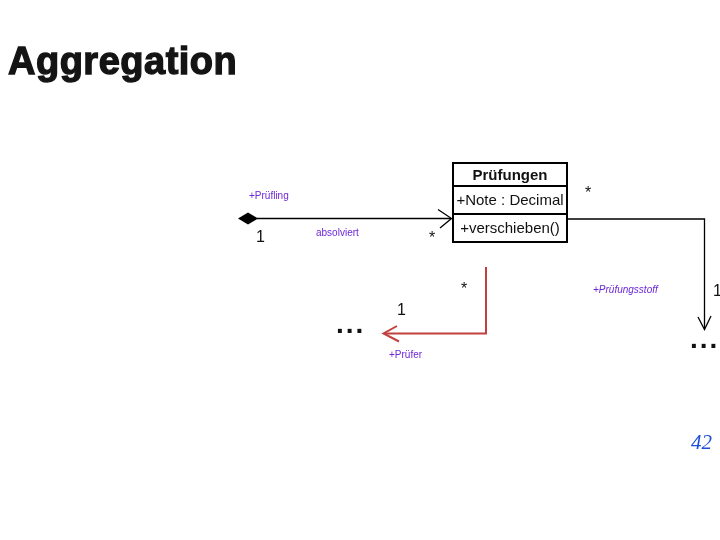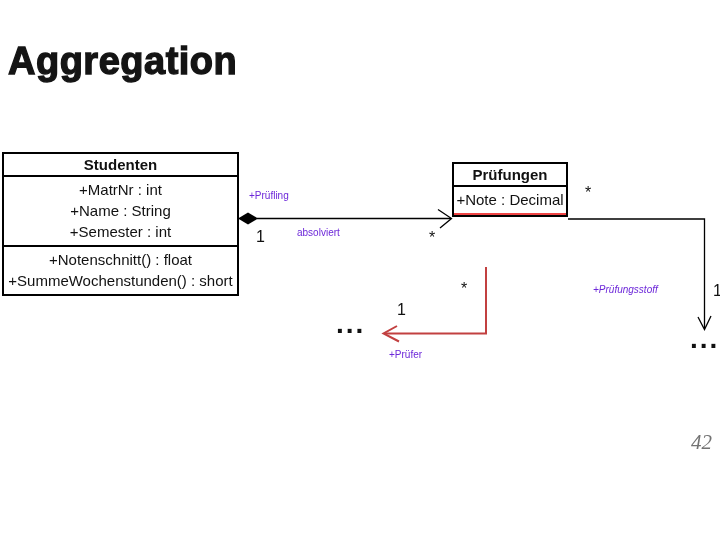--- a/index.html
+++ b/index.html
@@ -10,21 +10,21 @@
   .slide-title{
     position:absolute;left:8px;top:40px;font-size:38px;font-weight:bold;
     letter-spacing:.5px;color:#141414;-webkit-text-stroke:1.3px #141414;
   }
   .uml-class{
     position:absolute;background:#fff;border:2px solid #000;
     font-size:15px;line-height:20px;text-align:center;
   }
   .uml-class .cls-name{font-weight:bold;padding:1px 2px;border-bottom:2px solid #000;line-height:19px;}
   .uml-class .cls-attrs{padding:2px 0 3px 0;border-bottom:2px solid #000;}
-  .uml-class .cls-attrs.gray-sep{border-bottom:2px solid #ef4444;}
+  .uml-class .cls-attrs.gray-sep{border-bottom:2px solid #000000;}
   .uml-class .cls-methods{padding:2px 0 3px 0;}
   .uml-class .member{white-space:nowrap;line-height:21px;}
   #box-studenten{left:2px;top:152px;width:233px;}
   #box-pruefungen{left:452px;top:162px;width:112px;}
   .lbl{position:absolute;font-size:10px;white-space:nowrap;color:#6d28d9;}
   .mult{position:absolute;font-size:16px;color:#111;}
   .ellipsis{
     position:absolute;font-size:28px;font-weight:bold;letter-spacing:2px;color:#111;line-height:28px;
   }
   #svg-layer{position:absolute;left:0;top:0;pointer-events:none;}
@@ -33,63 +33,54 @@
     font-style:italic;font-size:21px;
   }
 </style>
 </head>
 <body>
 
 <div id="slide">
 
   <div class="slide-title">Aggregation</div>
 
-  <div class="uml-class" id="box-studenten">
-    <div class="cls-name">Studenten</div>
-    <div class="cls-attrs">
-      <div class="member">+MatrNr : int</div>
-      <div class="member">+Name : String</div>
-      <div class="member">+Semester : int</div>
-    </div>
-    <div class="cls-methods">
-      <div class="member">+Notenschnitt() : float</div>
-      <div class="member">+SummeWochenstunden() : short</div>
-    </div>
-  </div>
 
   <div class="uml-class" id="box-pruefungen">
     <div class="cls-name">Prüfungen</div>
     <div class="cls-attrs gray-sep">
       <div class="member">+Note : Decimal</div>
+    </div>
+    <div class="cls-methods">
+      <div class="member">+verschieben()</div>
     </div>
   </div>
 
   <svg id="svg-layer" width="720" height="540" viewBox="0 0 720 540">
 
     <polygon points="238,218.5 248,212.5 258,218.5 248,224.5" fill="#000"></polygon>
     <line x1="257" y1="218.5" x2="451" y2="218.5" stroke="#000" stroke-width="1.3"></line>
     <polyline points="438,209.5 451.5,218.5 440,228" fill="none" stroke="#000" stroke-width="1.3"></polyline>
 
     <polyline points="568,219 704.5,219 704.5,328" fill="none" stroke="#000" stroke-width="1.3"></polyline>
     <polyline points="698,317 704.5,329.5 711,316" fill="none" stroke="#000" stroke-width="1.3"></polyline>
 
     <polyline points="486,267 486,333.5 384,333.5" fill="none" stroke="#c24040" stroke-width="2"></polyline>
     <polyline points="397,326 383.5,333.5 399,341.5" fill="none" stroke="#c24040" stroke-width="2"></polyline>
   </svg>
 
   <div class="lbl" style="left:249px;top:190px;">+Prüfling</div>
   <div class="mult" style="left:256px;top:228px;">1</div>
-  <div class="lbl" style="left:297px;top:227px;">absolviert</div>
+  <div class="lbl" style="left:316px;top:227px;">absolviert</div>
   <div class="mult" style="left:429px;top:229px;">*</div>
 
   <div class="mult" style="left:585px;top:184px;">*</div>
   <div class="lbl" style="left:593px;top:284px;font-style:italic;">+Prüfungsstoff</div>
   <div class="mult" style="left:713px;top:282px;">1</div>
   <div class="ellipsis" style="left:690px;top:325px;">...</div>
 
   <div class="mult" style="left:461px;top:280px;">*</div>
   <div class="mult" style="left:397px;top:301px;">1</div>
   <div class="lbl" style="left:389px;top:349px;text-align:right;">+Prüfer</div>
   <div class="ellipsis" style="left:336px;top:310px;">...</div>
 
-  <div class="page-number" style="color: #737373;">42</div>
+  <div class="page-number" style="color: #1d4ed8;">42</div>
 
 </div>
 
 </body></html>

